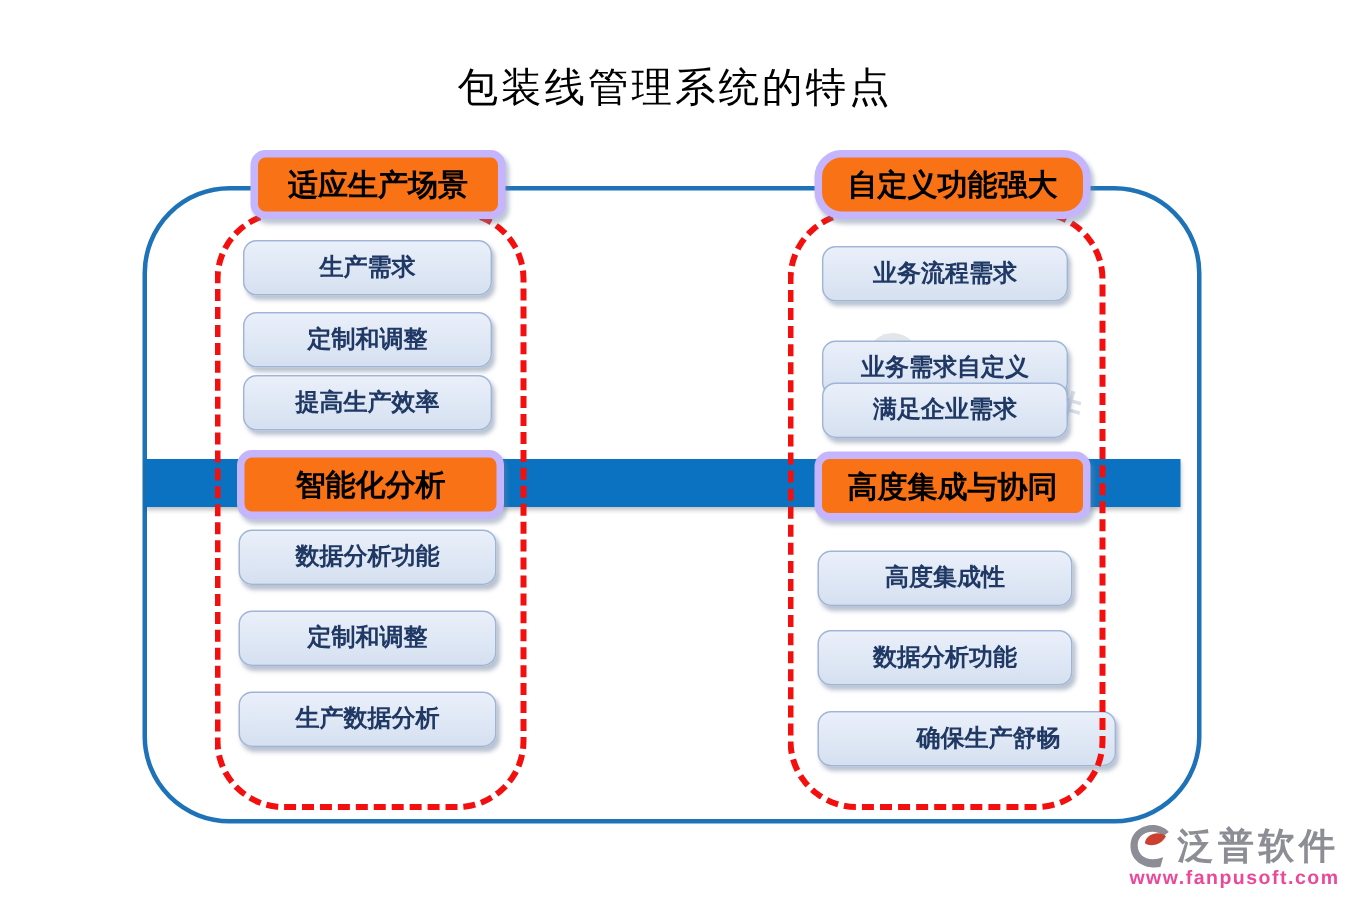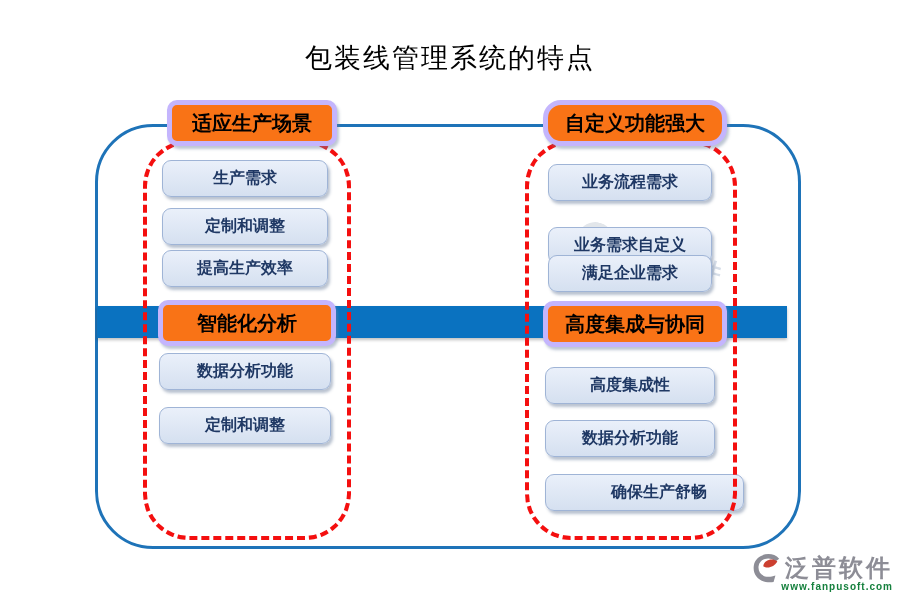--- a/index.html
+++ b/index.html
@@ -80,21 +80,21 @@
   .logo {
     position:absolute; right:7px; bottom:8px;
     display:flex; flex-direction:column; align-items:flex-end;
     z-index:6;
   }
   .logo-row { display:flex; align-items:center; gap:3px; }
   .logo-name {
     font-size:24px; font-weight:bold; color:#8d8d96; letter-spacing:3px;
   }
   .logo-url {
-    font-size:10px; font-weight:bold; color:#15803d;
+    font-size:13px; font-weight:bold; color:#ec4899;
     letter-spacing:1px; margin-top:-3px;
   }
 </style>
 </head>
 <body>
 
 <div class="stage">
 
   <div class="title">包装线管理系统的特点</div>
 
@@ -109,20 +109,21 @@
   <div class="dashed left"></div>
   <div class="dashed right"></div>
 
   <div class="header-box left">适应生产场景</div>
   <div class="item l-top" style="top:160px;">生产需求</div>
   <div class="item l-top" style="top:208px;">定制和调整</div>
   <div class="item l-top" style="top:250px;">提高生产效率</div>
   <div class="mid-box left">智能化分析</div>
   <div class="item l-bottom" style="top:353px;font-family:Liberation Mono, monospace;">数据分析功能</div>
   <div class="item l-bottom" style="top:407px;">定制和调整</div>
+  <div class="item l-bottom" style="top:461px;">生产数据分析</div>
 
   <div class="header-box right">自定义功能强大</div>
   <div class="item r-top" style="top:164px;">业务流程需求</div>
   <div class="item r-top" style="top:227px;">业务需求自定义</div>
   <div class="item r-top" style="top:255px;">满足企业需求</div>
   <div class="mid-box right">高度集成与协同</div>
   <div class="item r-bottom" style="top:367px;">高度集成性</div>
   <div class="item r-bottom" style="top:420px;">数据分析功能</div>
   <div class="item r-bottom" style="top:474px;padding-left:29px;">确保生产舒畅</div>
 

